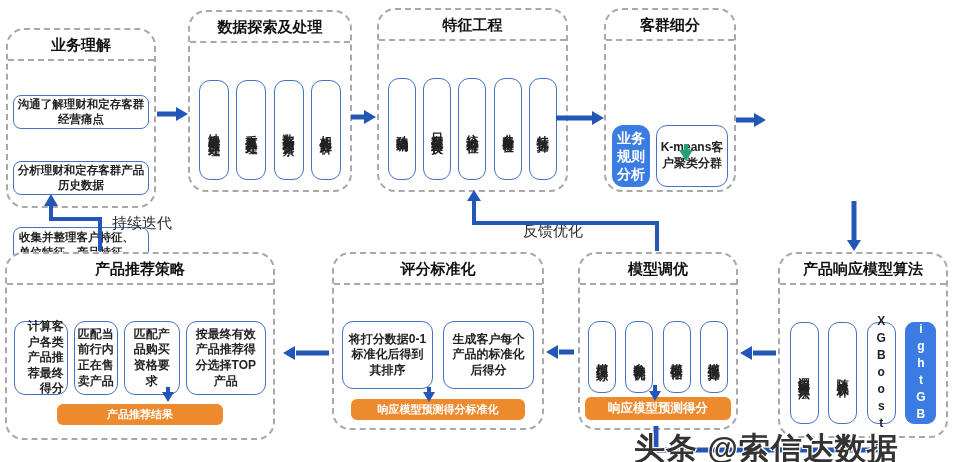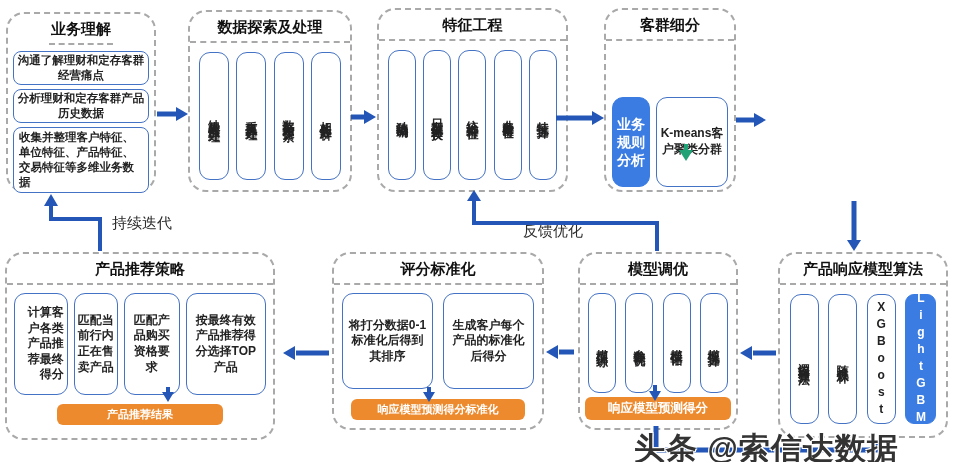--- a/index.html
+++ b/index.html
@@ -16,21 +16,21 @@
     font-size:15px;color:#111;padding:6px 2px 4px;flex:0 0 auto;white-space:nowrap;
   }
   .stage-body{
     flex:1;display:flex;align-items:stretch;justify-content:space-evenly;
     padding:8px 6px;gap:6px;min-height:0;
   }
   .pill{
     border:1.5px solid #4472C4;border-radius:11px;background:#fff;
     display:flex;align-items:center;justify-content:center;
     font-size:12px;font-weight:bold;color:#222;box-sizing:border-box;
-    text-align:center;line-height:1.3;
+    text-align:center;line-height:1.3;margin-top:28px;
   }
   .vtext{writing-mode:vertical-rl;text-orientation:upright;letter-spacing:2px;line-height:1;}
   .pill.bluefill{background:#3A7CE2;border-color:#3A7CE2;color:#fff;}
   .result{
     background:#ED8A2E;color:#fff;font-weight:bold;border-radius:6px;text-align:center;
     font-size:11px;padding:3px 8px;box-sizing:border-box;align-self:center;white-space:nowrap;
     flex:0 0 auto;
   }
   .stack{flex-direction:column;align-items:stretch;gap:4px;padding:6px 5px 7px;}
   .stack .pill{padding:1px 3px;font-size:11.5px;border-radius:8px;}
@@ -40,21 +40,21 @@
     position:absolute;left:634px;top:428px;font-size:31px;font-weight:bold;color:#333;
     letter-spacing:1px;white-space:nowrap;
     text-shadow:1px 1px 0 #fff,-1px -1px 0 #fff,1px -1px 0 #fff,-1px 1px 0 #fff;
   }
 </style>
 </head>
 <body>
 
 <div id="canvas">
 
-  <div class="stage" style="left:6px;top:12px;width:150px;height:180px;align-items:center;">
+  <div class="stage" style="left:6px;top:28px;width:150px;height:180px;">
     <div class="stage-title">业务理解</div>
     <div class="stage-body stack">
       <div class="pill">沟通了解理财和定存客群经营痛点</div>
       <div class="pill">分析理财和定存客群产品历史数据</div>
       <div class="pill" style="flex:1;text-align:left;justify-content:flex-start;padding:2px 5px;">收集并整理客户特征、单位特征、产品特征、交易特征等多维业务数据</div>
     </div>
   </div>
 
   <div class="stage" style="left:377px;top:8px;width:191px;height:184px;">
     <div class="stage-title">特征工程</div>

